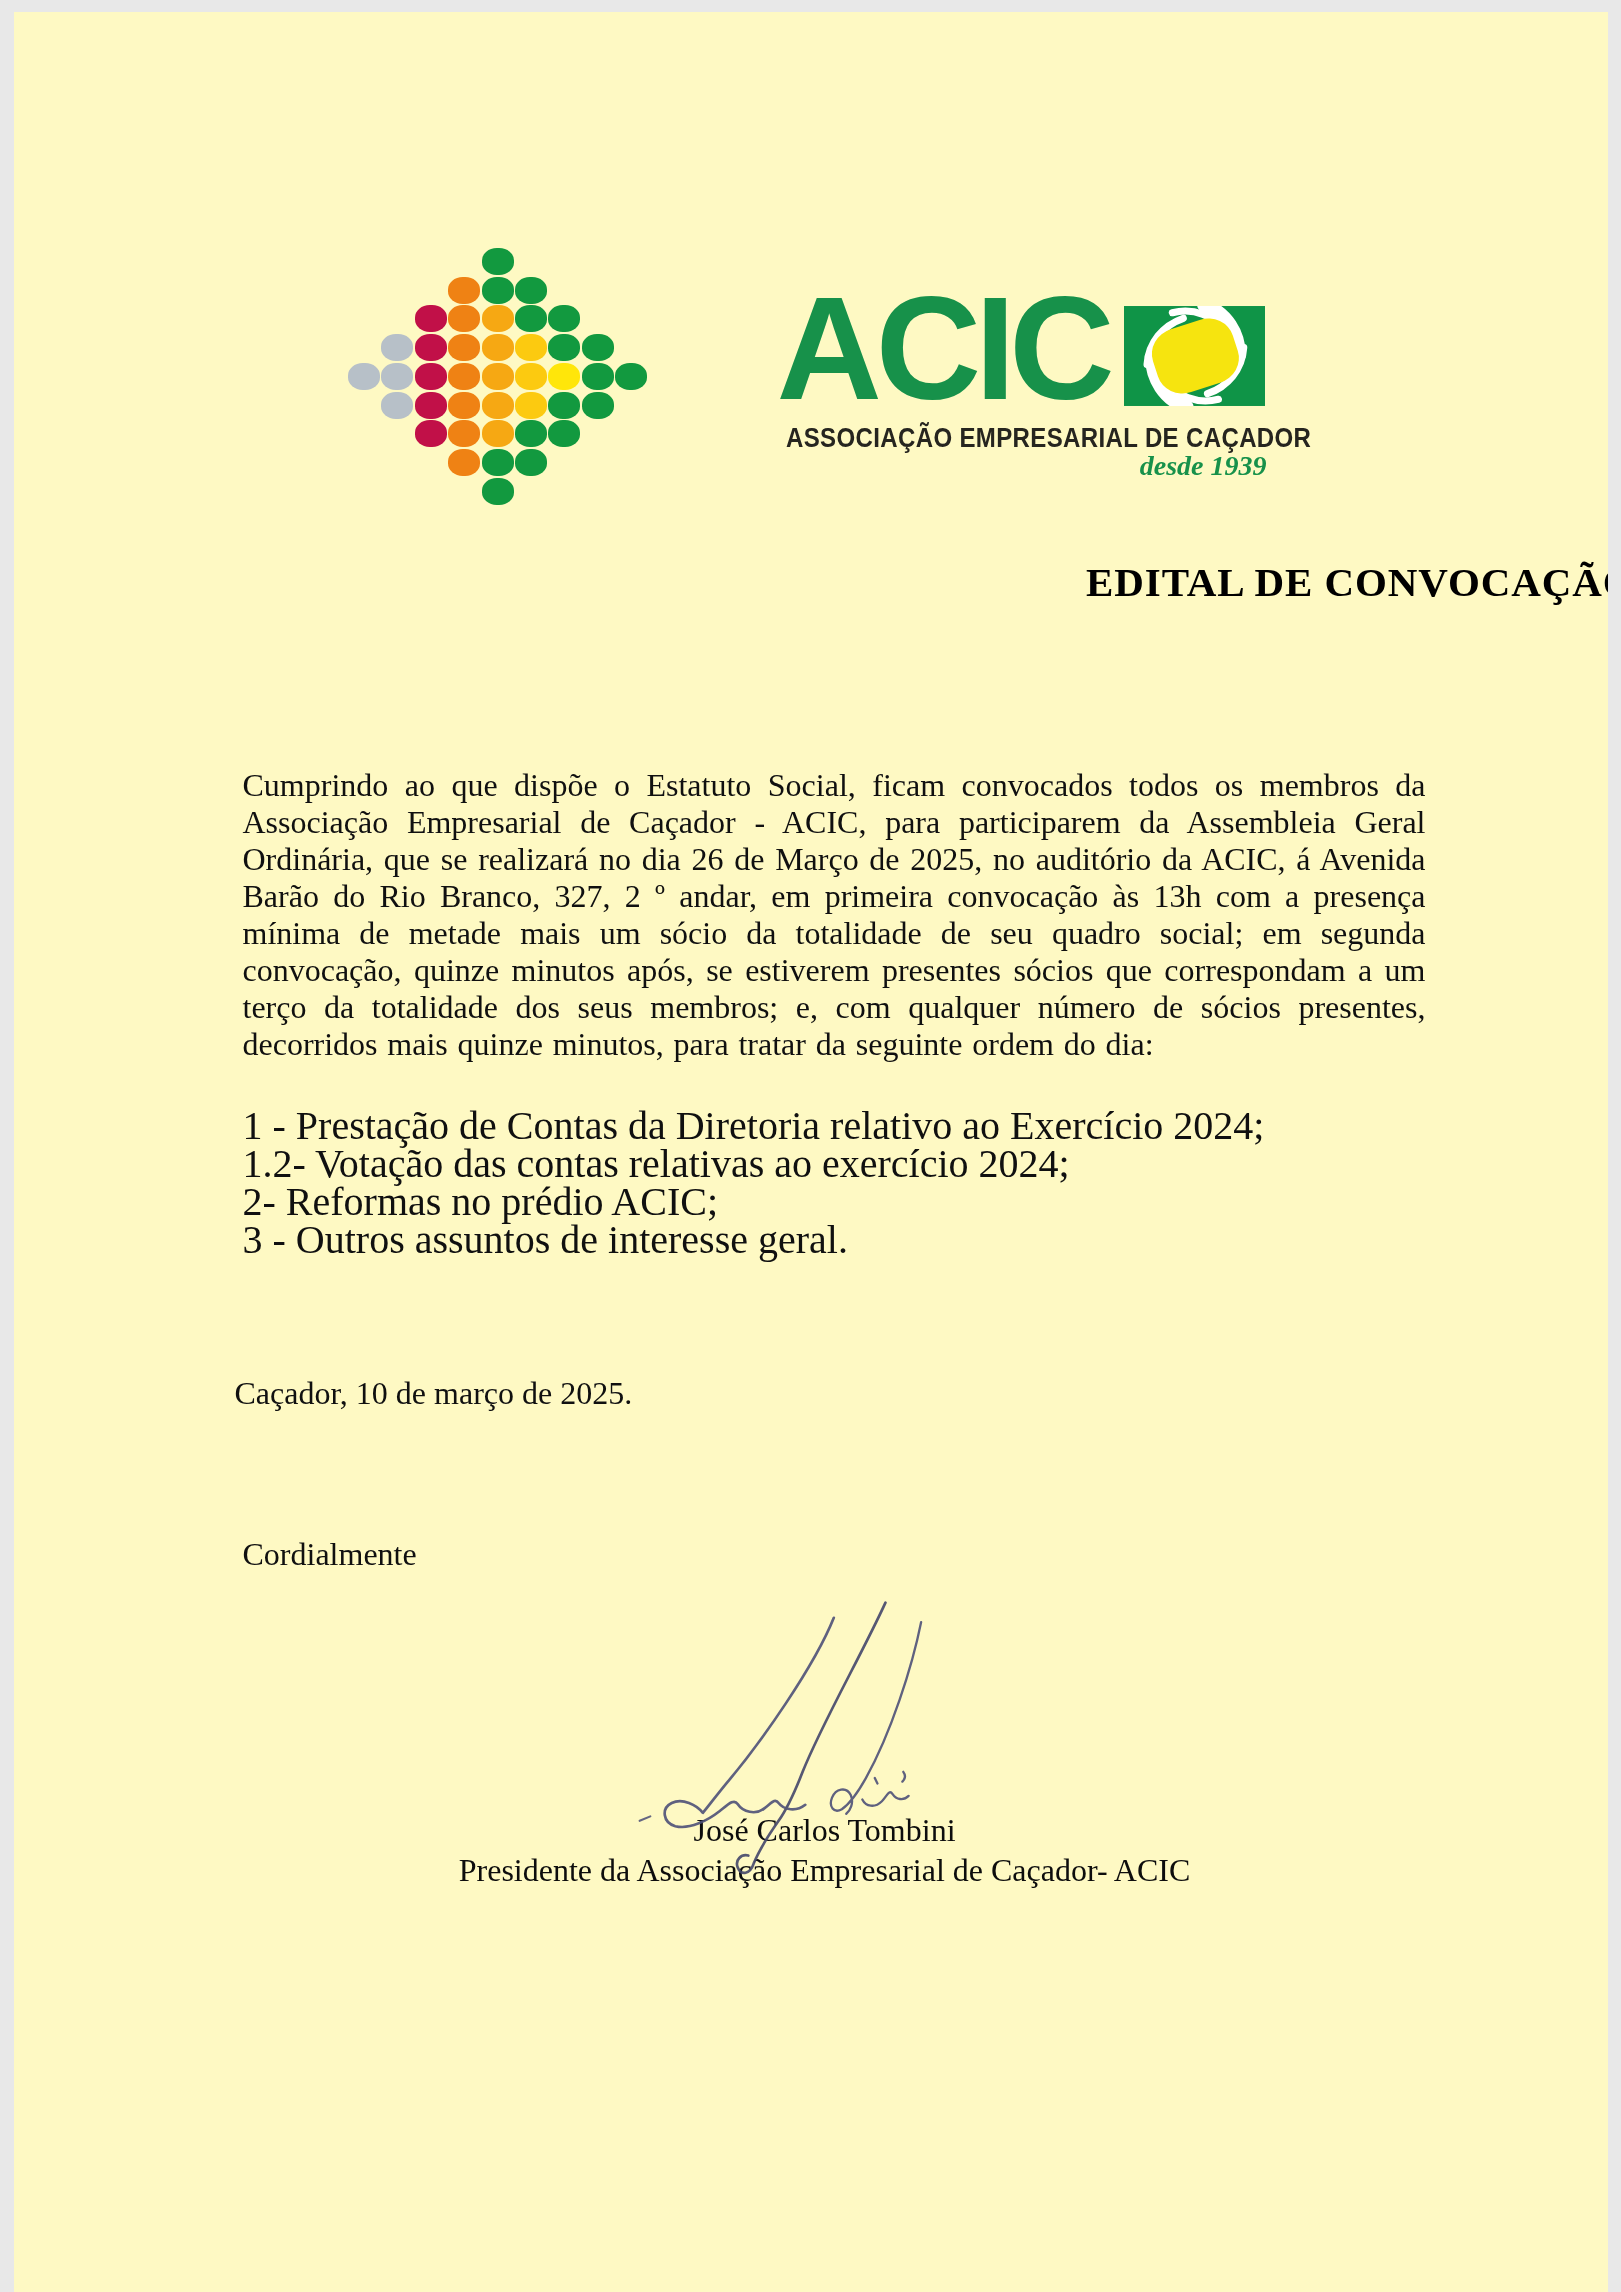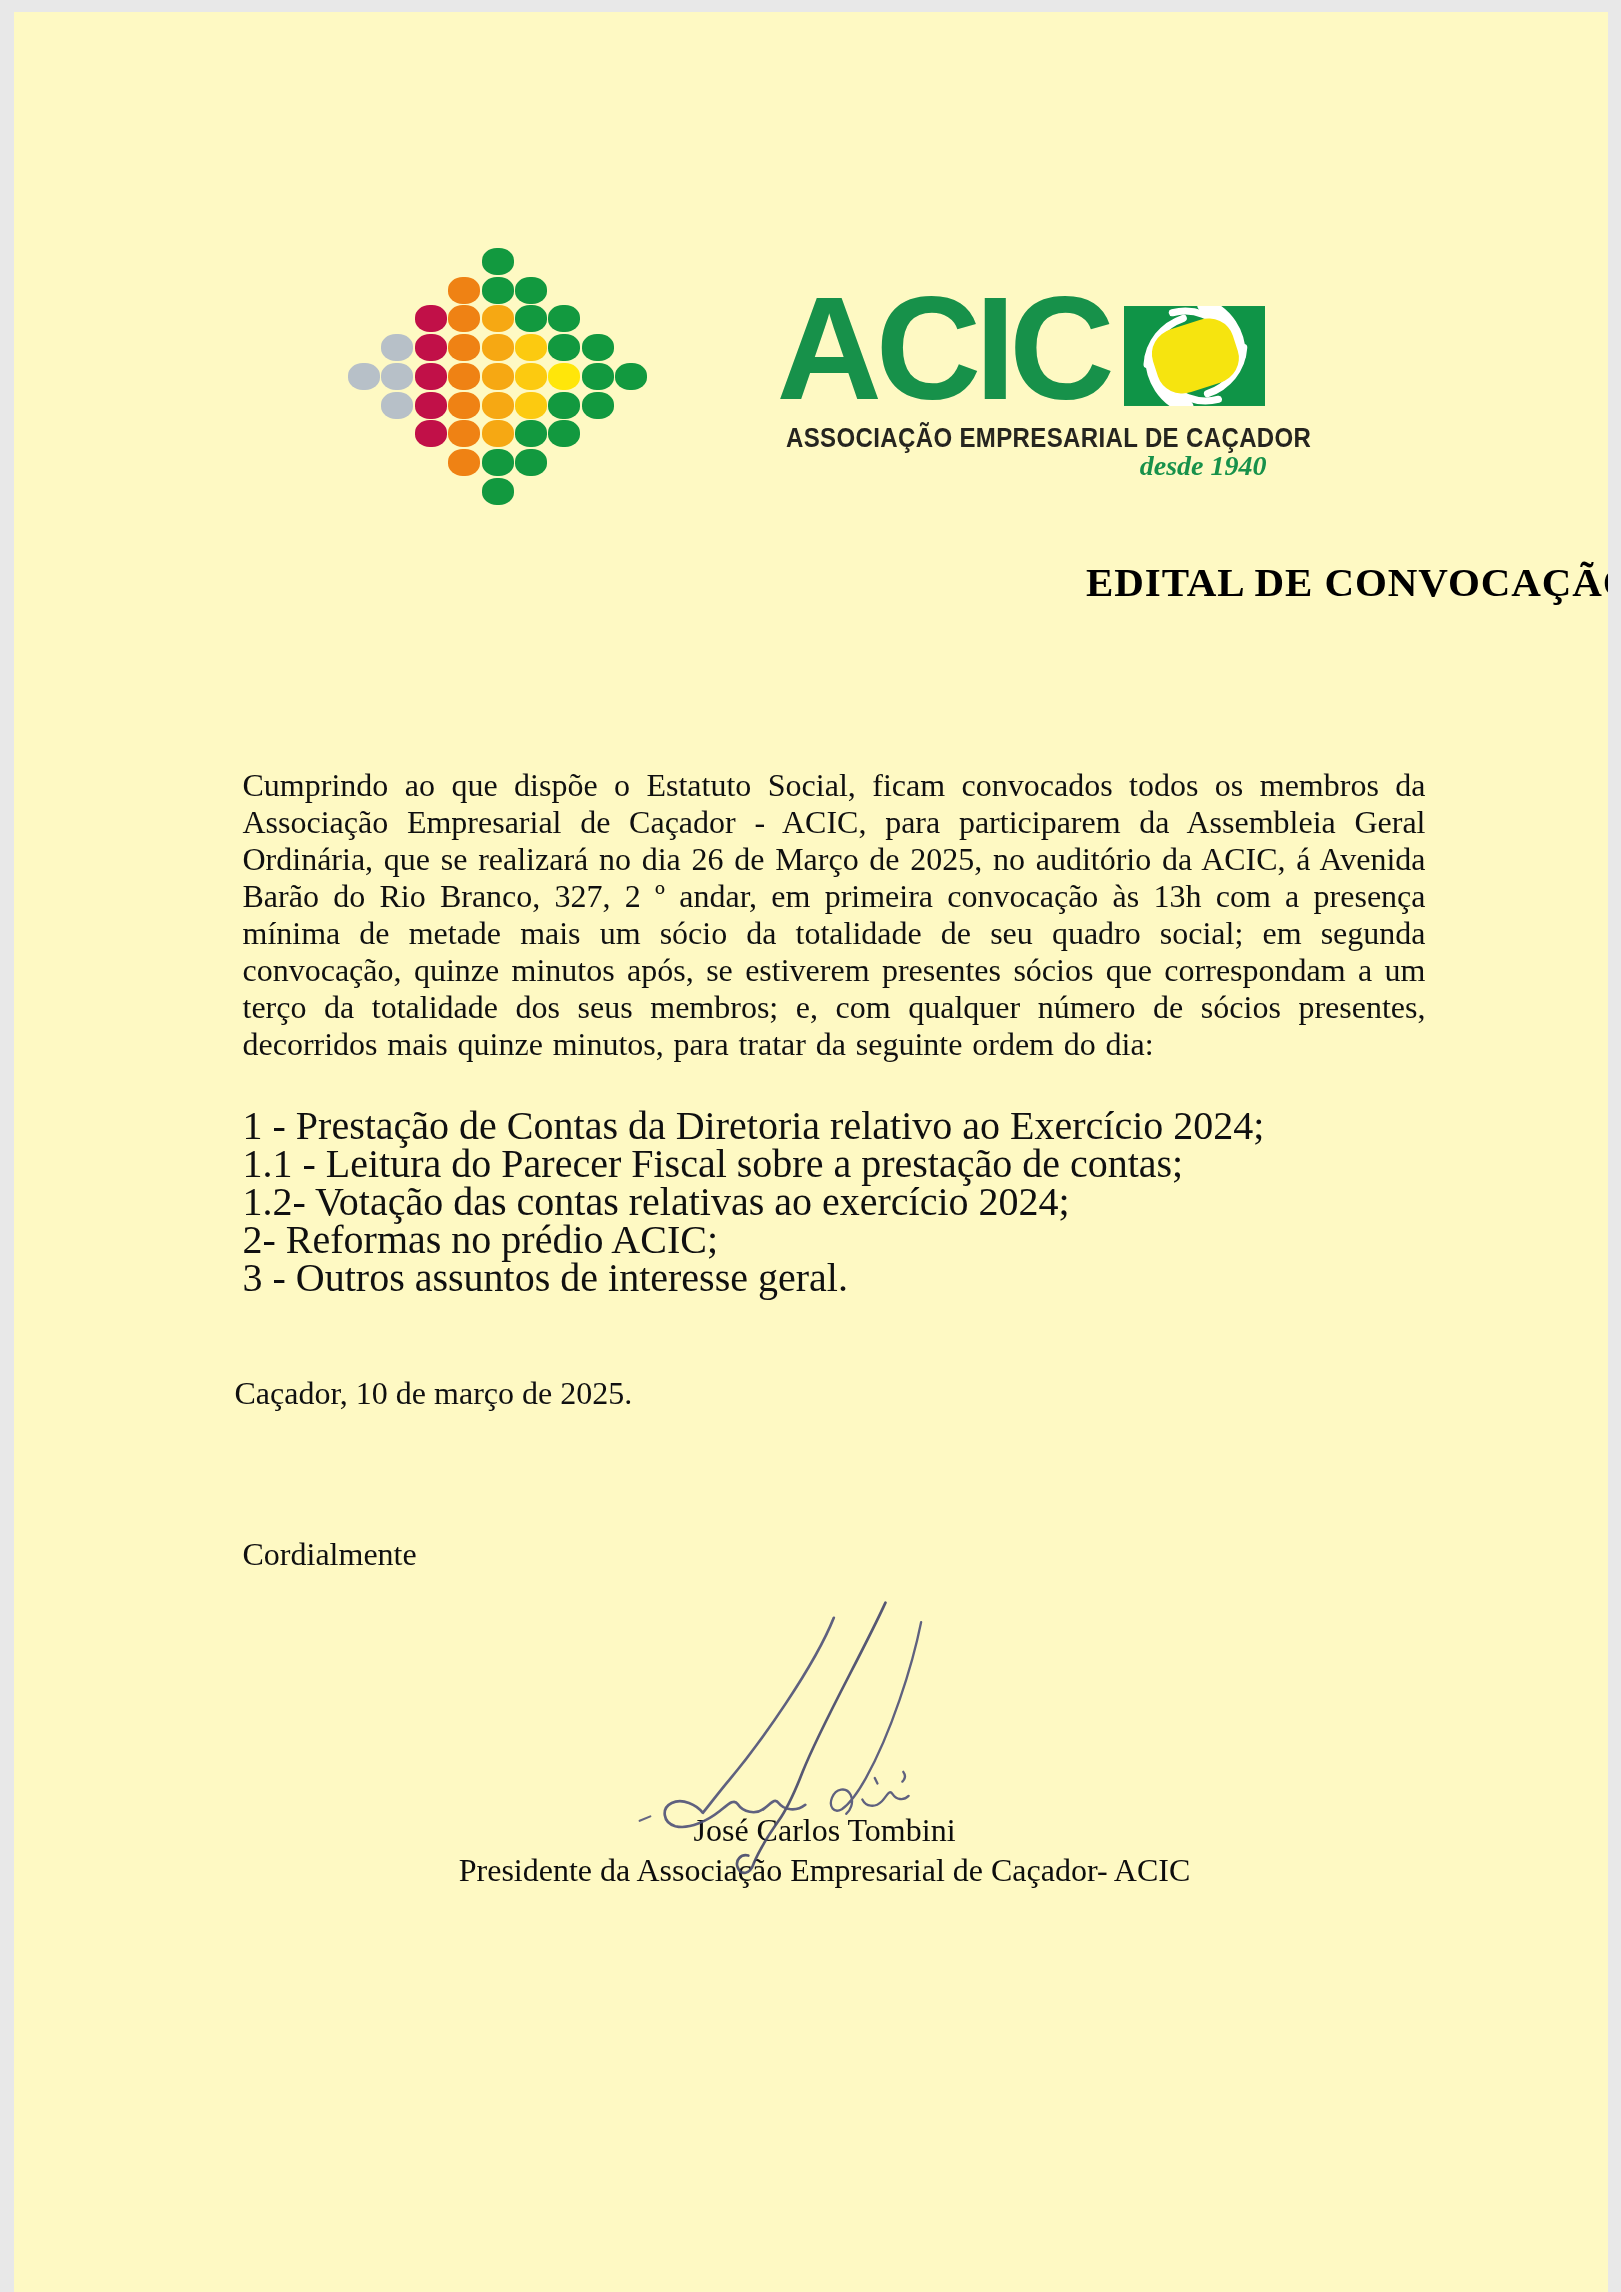--- a/index.html
+++ b/index.html
@@ -133,32 +133,31 @@
             <path d="M 0,-55 C 24,-49 40,-30 44,-6" stroke-width="8" transform="rotate(260)"></path>
             <path d="M 0,-55 C 24,-49 40,-30 44,-6" stroke-width="8" transform="rotate(152)"></path>
             <path d="M 0,-55 C 24,-49 40,-30 44,-6" stroke-width="8" transform="rotate(332)"></path>
           </g>
           <rect x="-47" y="-37" width="94" height="74" rx="30" ry="28" transform="rotate(-18)" fill="#f6e40f"></rect>
         </g>
       </g>
     </svg>
 
     <div class="tagline">ASSOCIAÇÃO EMPRESARIAL DE CAÇADOR</div>
-    <div class="since">desde 1940</div>
+    <div class="since">desde 1939</div>
   </div>
 
   <div class="title-block">
     <div>EDITAL DE CONVOCAÇÃO</div>
   </div>
 
   <p class="body-par">Cumprindo ao que dispõe o Estatuto Social, ficam convocados todos os membros da Associação Empresarial de Caçador - ACIC, para participarem da Assembleia Geral Ordinária, que se realizará no dia 26 de Março de 2025, no auditório da ACIC, á Avenida Barão do Rio Branco, 327, 2 º andar, em primeira convocação às 13h com a presença mínima de metade mais um sócio da totalidade de seu quadro social; em segunda convocação, quinze minutos após, se estiverem presentes sócios que correspondam a um terço da totalidade dos seus membros; e, com qualquer número de sócios presentes, decorridos mais quinze minutos, para tratar da seguinte ordem do dia:</p>
 
   <div class="agenda">
     <div>1 - Prestação de Contas da Diretoria relativo ao Exercício 2024;</div>
-    <div>1.1 - Leitura do Parecer Fiscal sobre a prestação de contas;</div>
     <div>1.2- Votação das contas relativas ao exercício 2024;</div>
     <div>2- Reformas no prédio ACIC;</div>
     <div>3 - Outros assuntos de interesse geral.</div>
   </div>
 
   <div class="dateline">Caçador, 10 de março de 2025.</div>
   <div class="closing">Cordialmente</div>
 
   <div class="signer-block">
     <div>José Carlos Tombini</div>

